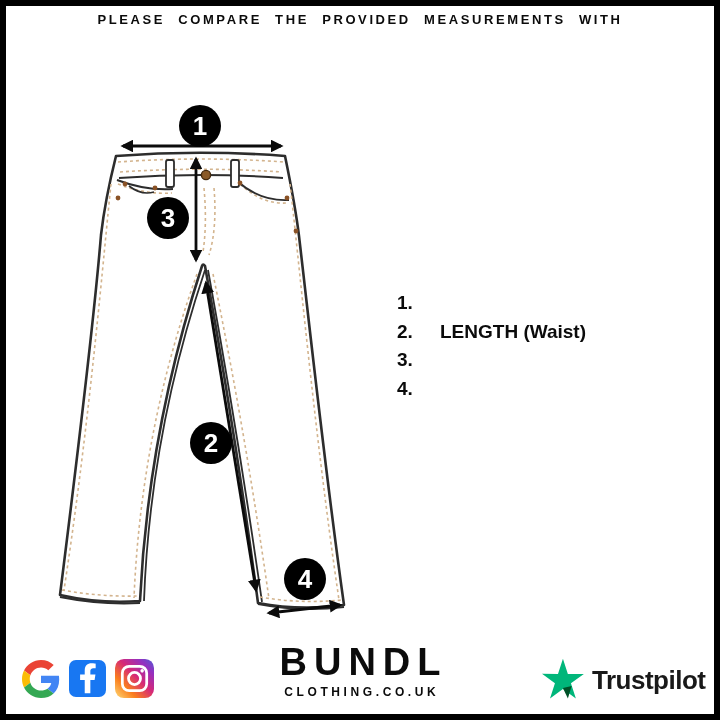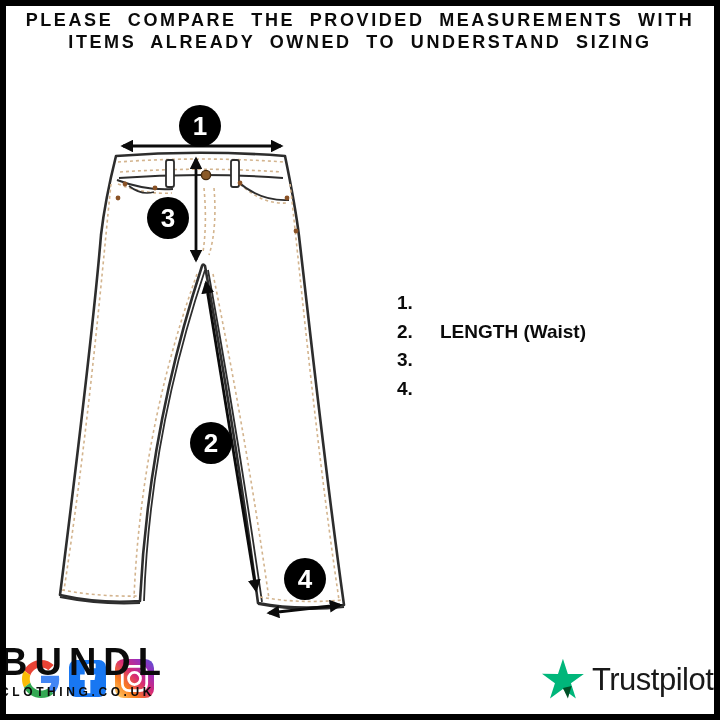--- a/index.html
+++ b/index.html
@@ -4,43 +4,42 @@
 <style>
   html,body{margin:0;padding:0;background:#fff;}
   .page{
     position:relative;width:720px;height:720px;background:#ffffff;
     font-family:"Liberation Sans",sans-serif;color:#111;overflow:hidden;
   }
   .frame{position:absolute;inset:0;border:6px solid #000;pointer-events:none;z-index:30;}
   
   .header{position:absolute;top:0;left:0;right:0;text-align:center;z-index:10;}
   .title{margin-top:22px;font-size:31px;font-weight:bold;letter-spacing:6px;color:#0b0b0b;}
-  .subtitle{margin-top:9px;font-size:18px;font-weight:bold;letter-spacing:2.6px;word-spacing:7px;line-height:22px;color:#0b0b0b;}
+  .subtitle{margin-top:9px;font-size:13px;font-weight:bold;letter-spacing:2.6px;word-spacing:7px;line-height:22px;color:#0b0b0b;}
   
   .jeans-svg{position:absolute;top:0;left:0;z-index:5;}
   .legend{position:absolute;left:397px;top:289px;margin:0;padding:0;list-style:none;z-index:10;}
   .legend li{display:flex;font-size:19px;font-weight:bold;line-height:28.5px;color:#0b0b0b;}
   .legend .num{width:43px;flex:0 0 auto;}
   
   .social{position:absolute;left:22px;top:659px;display:flex;gap:9px;align-items:center;z-index:10;}
-  .brand{position:absolute;left:0;right:0;top:641px;z-index:10;}
+  .brand{position:absolute;left:0;right:0;top:641px;text-align:center;z-index:10;}
   .brand-name{font-size:38px;font-weight:bold;letter-spacing:7px;margin-right:-7px;color:#0b0b0b;}
   .brand-domain{font-size:12px;font-weight:bold;letter-spacing:3.6px;margin-right:-3.6px;margin-top:1px;color:#0b0b0b;}
   .trustpilot{position:absolute;left:542px;top:658px;display:flex;align-items:center;z-index:10;}
-  .trustpilot-label{font-size:31px;font-weight:400;letter-spacing:-0.5px;color:#191919;margin-left:8px;padding-top:3px;}
+  .trustpilot-label{font-size:26px;font-weight:700;letter-spacing:-0.5px;color:#191919;margin-left:8px;padding-top:3px;}
 </style>
 </head>
 <body>
 
 <div class="page">
 
   <div class="header">
     <div class="subtitle">
       <div>PLEASE COMPARE THE PROVIDED MEASUREMENTS WITH</div>
-      <div>ITEMS ALREADY OWNED TO UNDERSTAND SIZING</div>
     </div>
   </div>
 
   <svg class="jeans-svg" width="720" height="720" viewBox="0 0 720 720">
     <defs>
       <marker id="ah" viewBox="0 0 10 10" refX="8" refY="5" markerWidth="4.6" markerHeight="4.6" orient="auto-start-reverse">
         <path d="M0,0 L10,5 L0,10 Z" fill="#0b0b0b"></path>
       </marker>
     </defs>
 

